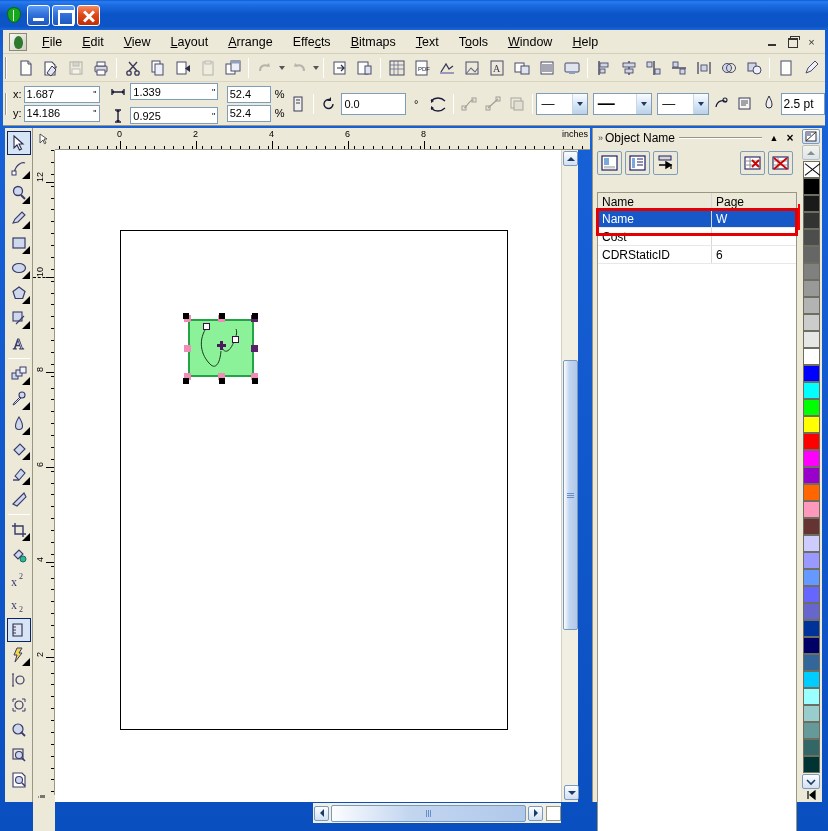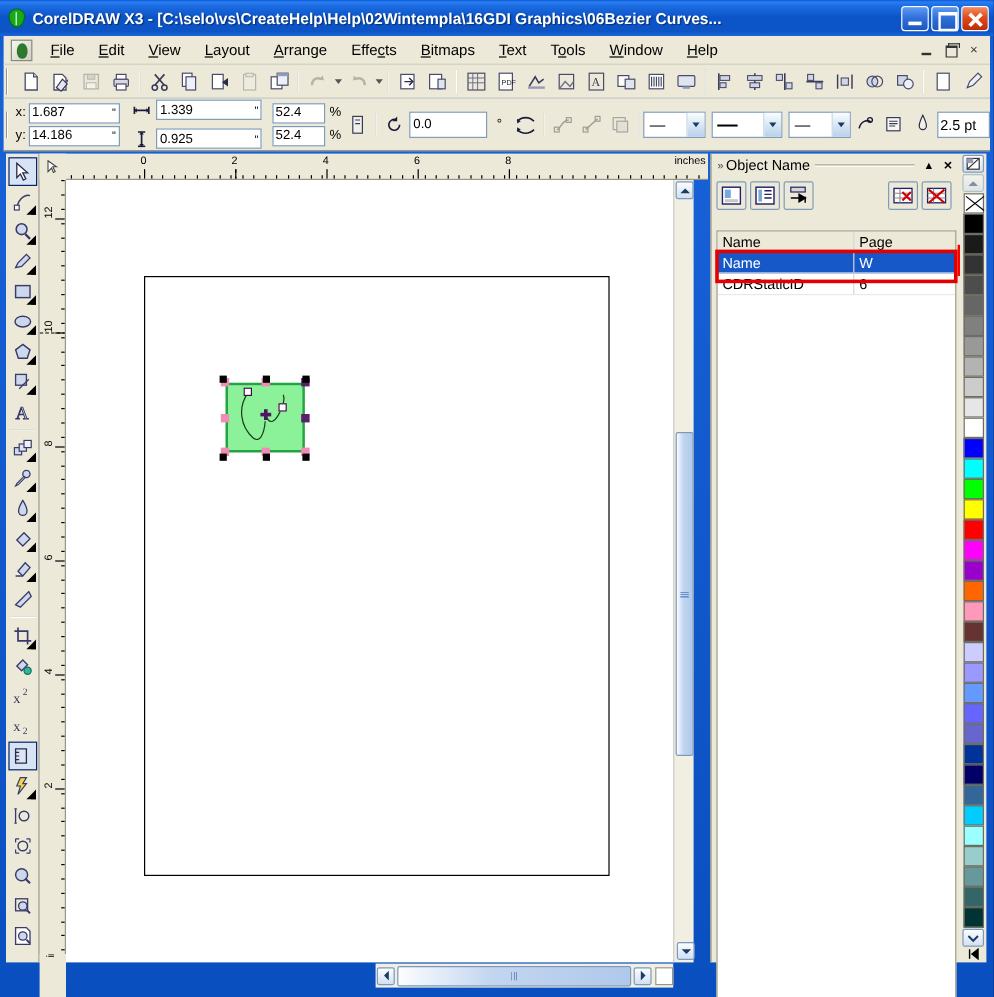--- a/index.html
+++ b/index.html
@@ -394,21 +394,20 @@
 </head>
 <body>
 
 <div id="app-window">
 
   <div id="title-bar">
     <div id="app-icon">
       <div class="leaf"></div>
         <div class="stem"></div>
     </div>
-    <div id="title-text">CorelDRAW X3 - [C:\selo\vs\CreateHelp\Help\02Wintempla\16GDI Graphics\06Bezier Curves...</div>
     <div class="cap-btns">
       <div class="cap-btn cap-min"></div>
       <div class="cap-btn cap-max"></div>
       <div class="cap-btn cap-close"></div>
     </div>
   </div>
 
   <div id="menu-bar">
     <div id="menu-doc-icon"></div>
     <div class="menu-item"><u>F</u>ile</div>
@@ -1231,20 +1230,24 @@
     <div id="odtable">
       <div class="od-head">
         <div class="od-c1">Name</div>
         <div class="od-c2">Page</div>
       </div>
       <div class="od-row selected">
         <div class="od-c1">Name</div>
         <div class="od-c2">W</div>
       </div>
       <div class="od-row">
+        <div class="od-c1">Cost</div>
+        <div class="od-c2"></div>
+      </div>
+      <div class="od-row">
         <div class="od-c1">CDRStaticID</div>
         <div class="od-c2">6</div>
       </div>
     </div>
 
   </div>
 
   <div id="red-box"></div>
 
   <div id="palette">

